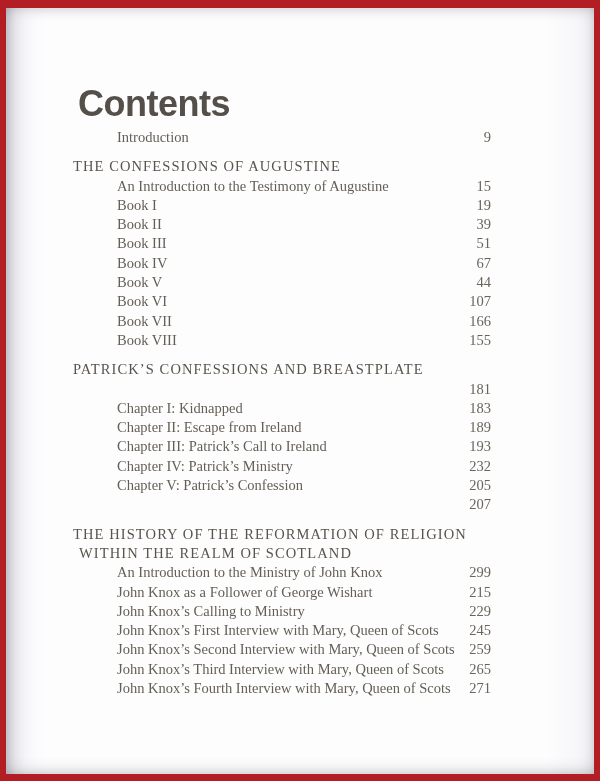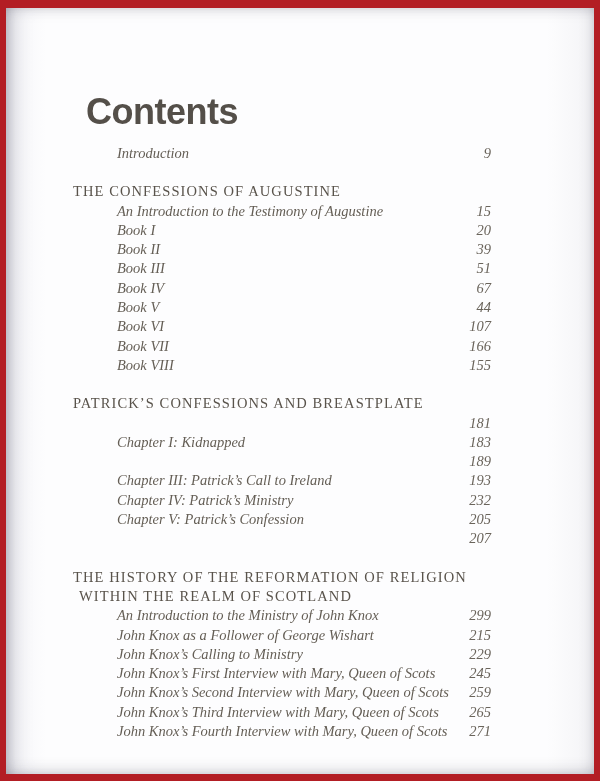--- a/index.html
+++ b/index.html
@@ -21,36 +21,35 @@
     box-shadow:
       inset 16px 0 24px -16px rgba(50,50,70,.40),
       inset -10px 0 16px -12px rgba(50,50,70,.30),
       inset 0 12px 16px -14px rgba(50,50,70,.25),
       inset 0 -12px 18px -14px rgba(50,50,70,.30);
   }
   .content {
     position:absolute; left:67px; top:72px; width:418px;
   }
   h1.title {
-    margin:13px;
+    margin:5px;
     font-family:"Liberation Sans", sans-serif;
     font-weight:bold;
     font-size:36px; line-height:38px;
     letter-spacing:-0.5px;
     color:#544f49;
   }
   .row {
     display:flex;
     padding-left:44px;
-    font-style:italic;
     font-size:14.5px; line-height:19.3px;
     color:#645e55;
   }
   .row .num { margin-left:auto; color:#6a645b; }
-  .sec { margin-top:19px; }
+  .sec { margin-top:10px; }
   .sec-title {
     font-size:14.5px; line-height:19.3px;
     letter-spacing:1.1px;
     color:#59534b;
   }
   .sec-title .l2 { display:block; padding-left:6px; }
 </style>
 </head>
 <body>
 
@@ -68,21 +67,21 @@
       <div class="sec">
         <div class="sec-title">
           <span>THE CONFESSIONS OF AUGUSTINE</span>
         </div>
         <div class="row">
           <span>An Introduction to the Testimony of Augustine</span>
           <span class="num">15</span>
         </div>
         <div class="row">
           <span>Book I</span>
-          <span class="num">20</span>
+          <span class="num">19</span>
         </div>
         <div class="row">
           <span>Book II</span>
           <span class="num">39</span>
         </div>
         <div class="row">
           <span>Book III</span>
           <span class="num">51</span>
         </div>
         <div class="row">
@@ -112,20 +111,21 @@
           <span>PATRICK’S CONFESSIONS AND BREASTPLATE</span>
         </div>
         <div class="row">
           <span class="num">181</span>
         </div>
         <div class="row">
           <span>Chapter I: Kidnapped</span>
           <span class="num">183</span>
         </div>
         <div class="row">
+          <span>Chapter II: Escape from Ireland</span>
           <span class="num">189</span>
         </div>
         <div class="row">
           <span>Chapter III: Patrick’s Call to Ireland</span>
           <span class="num">193</span>
         </div>
         <div class="row">
           <span>Chapter IV: Patrick’s Ministry</span>
           <span class="num">232</span>
         </div>

